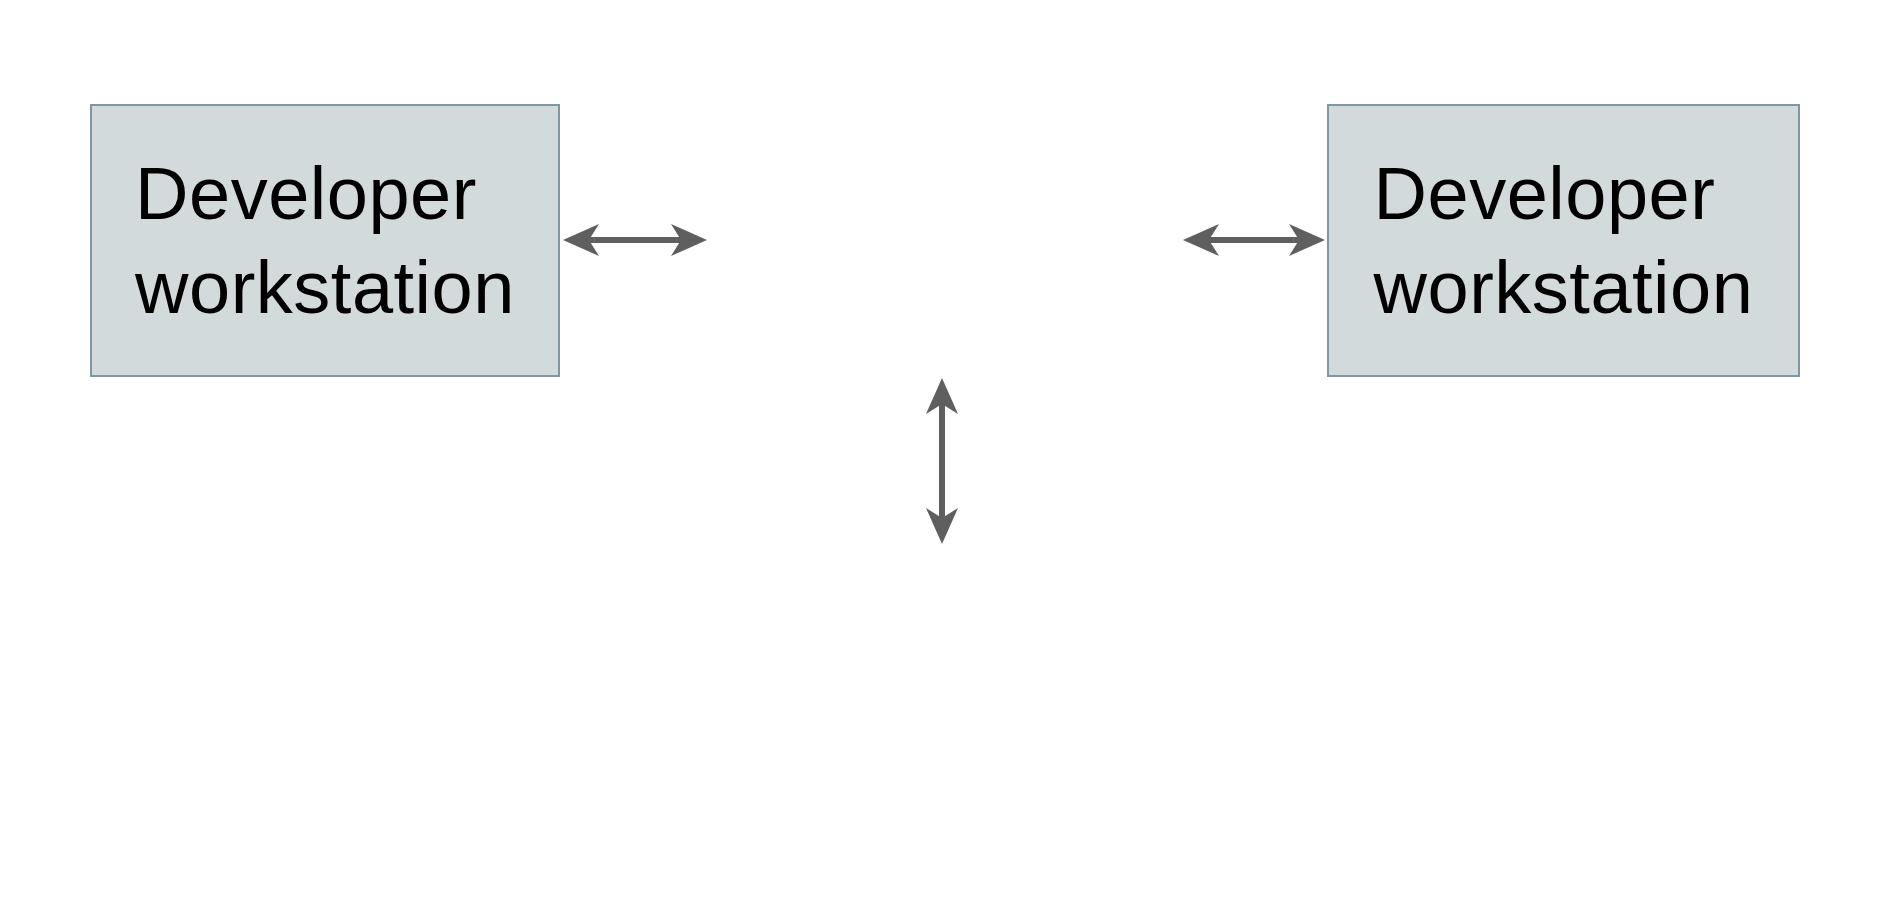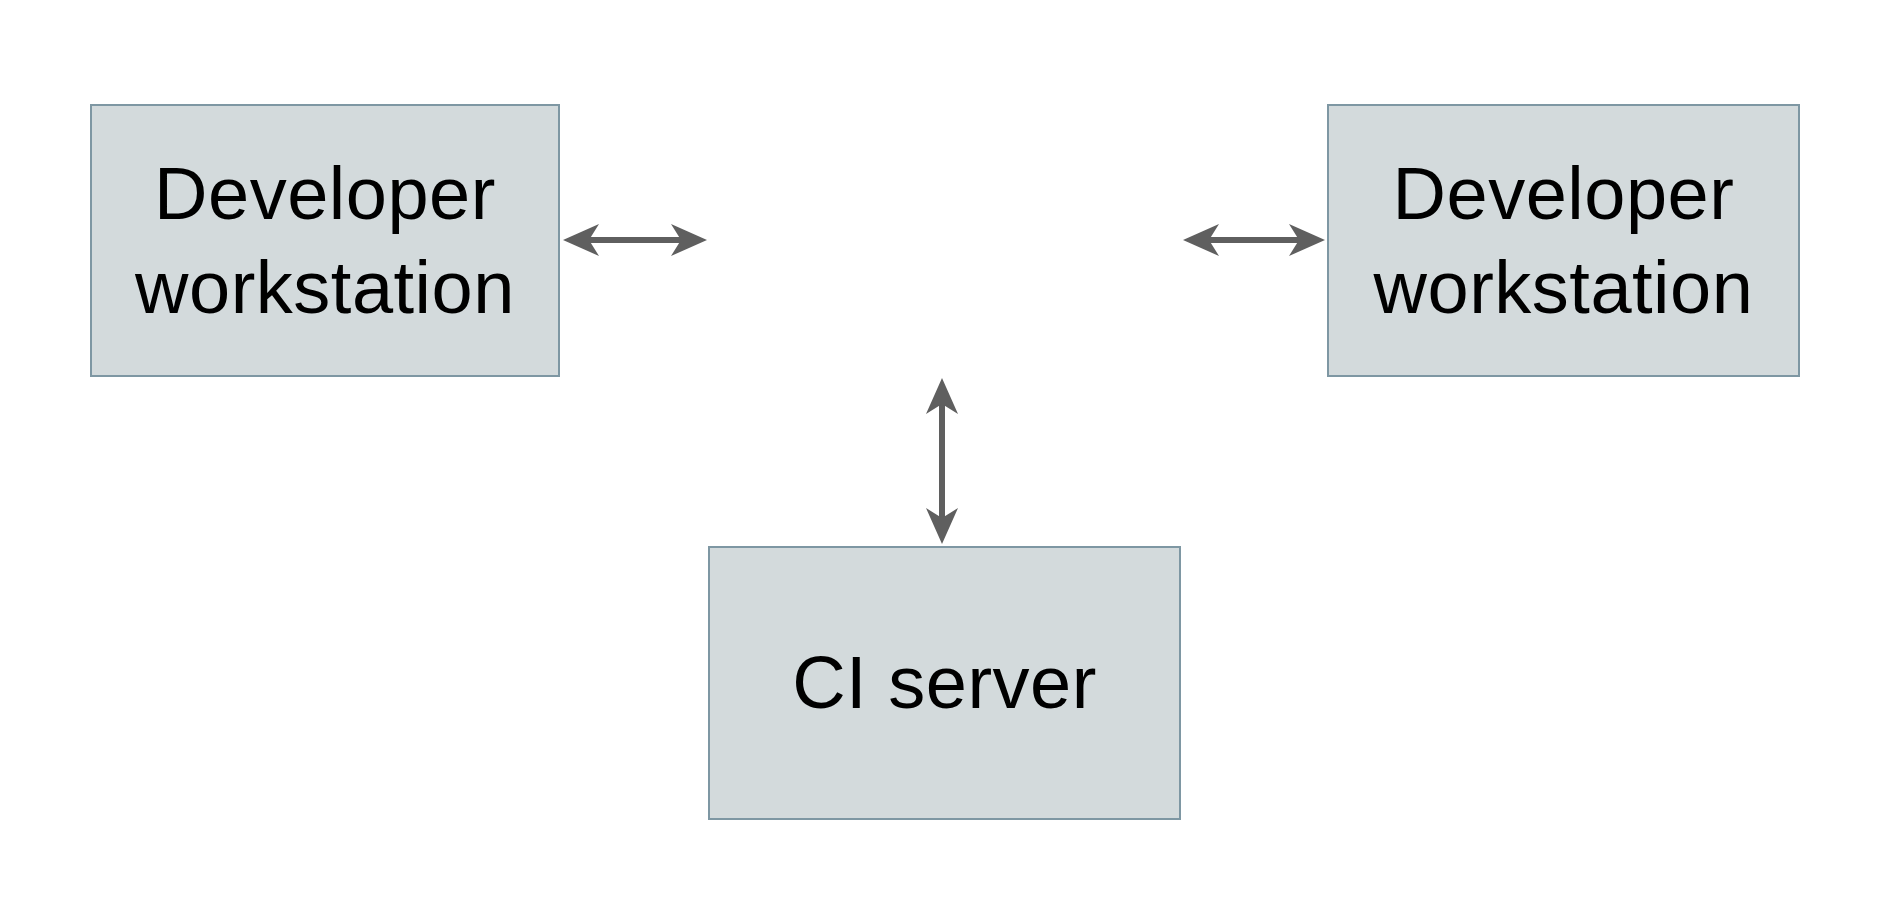--- a/index.html
+++ b/index.html
@@ -24,21 +24,20 @@
     background: var(--box-fill);
     border: 2px solid var(--box-border);
     display: flex;
     align-items: center;
     justify-content: center;
   }
   .node .label {
     font-size: 74px;
     line-height: 94px;
     color: var(--text);
-    text-align: center;
     white-space: pre-line;
     letter-spacing: 0.5px;
   }
   .node-dev-left   { left: 90px;   top: 104px; width: 470px; height: 273px; }
   .node-cache      { left: 708px;  top: 104px; width: 472px; height: 273px; }
   .node-dev-right  { left: 1327px; top: 104px; width: 473px; height: 273px; }
   .node-ci         { left: 708px;  top: 546px; width: 473px; height: 274px; }
   .edges-layer {
     position: absolute;
     left: 0; top: 0;
@@ -76,17 +75,14 @@
     <span class="label">Developer
 workstation</span>
   </div>
 
 
   <div class="node node-dev-right">
     <span class="label">Developer
 workstation</span>
   </div>
 
-  <div class="node node-ci">
-    <span class="label">CI server</span>
-  </div>
 
 </div>
 
 </body></html>

